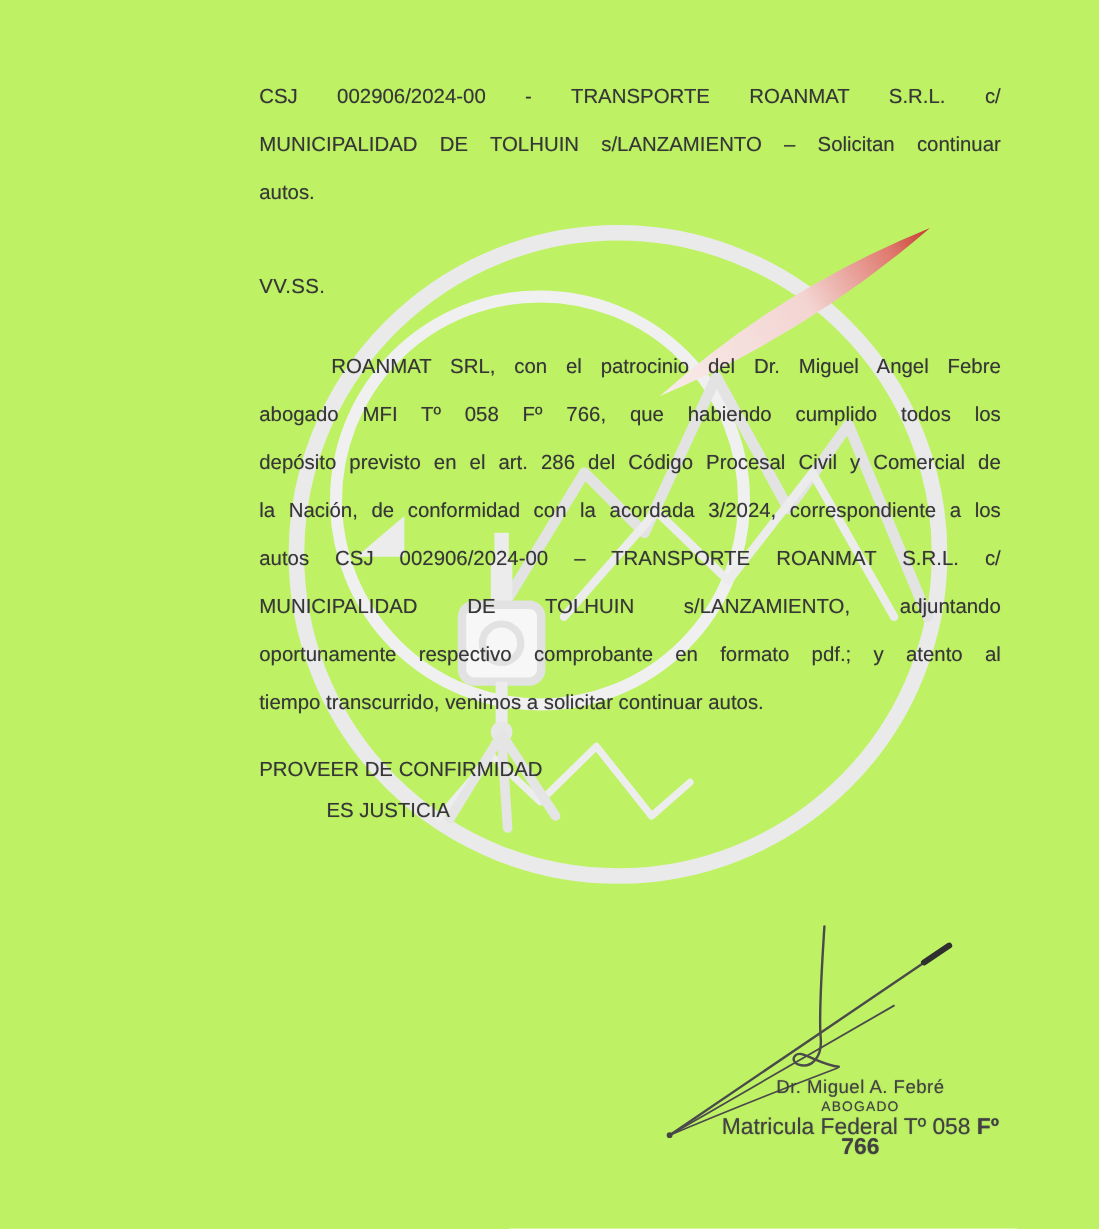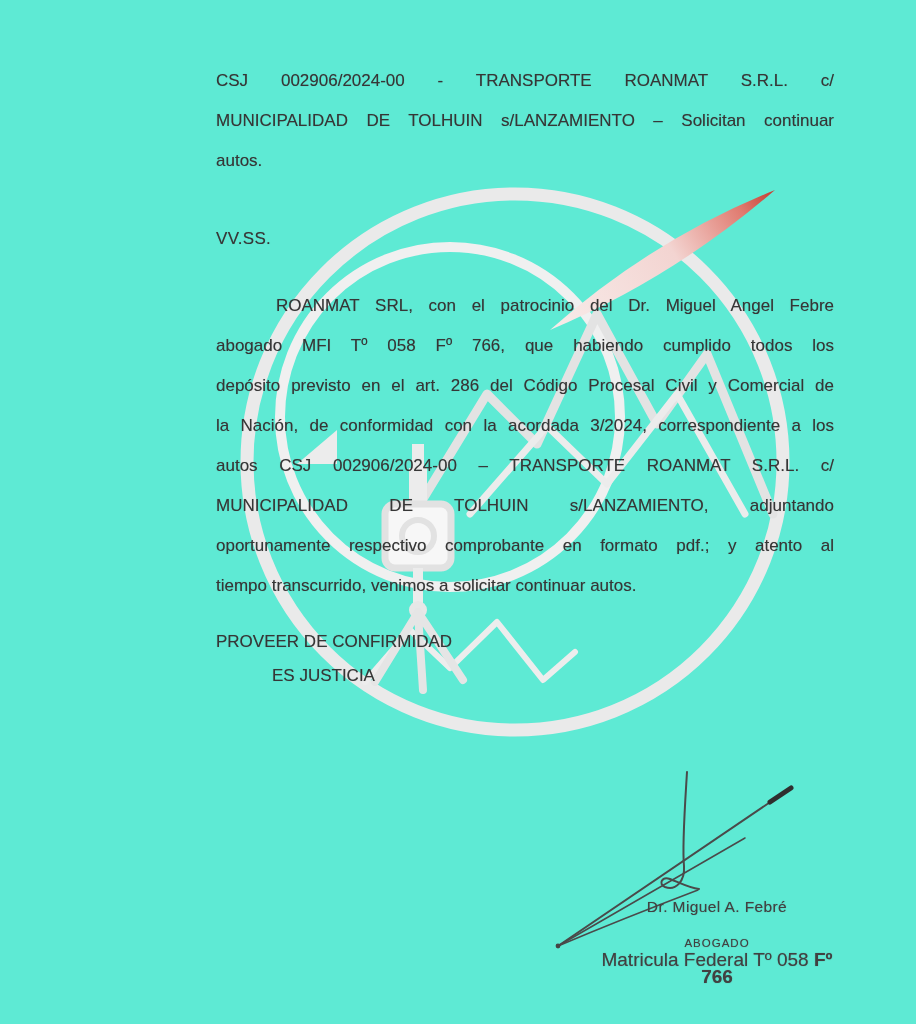--- a/index.html
+++ b/index.html
@@ -1,18 +1,18 @@
 <!DOCTYPE html>
 <html><head>
 <meta charset="utf-8">
 <style>
   html,body { margin:0; padding:0; background:#ffffff; }
   .page {
     position:relative; width:916px; height:1024px; margin:0 auto;
-    background:#5eead4; overflow:hidden;
+    background:#bef264; overflow:hidden;
     font-family:"Liberation Sans", sans-serif; color:#363636;
   }
   
   .watermark { position:absolute; left:225px; top:182px; width:590px; height:560px; z-index:0; }
   
   .textblock { position:absolute; left:216px; width:618px; font-size:17px; line-height:40px;
                z-index:2; text-shadow:0 0 0.7px rgba(60,60,60,.45); }
   .textblock .line { text-align:justify; text-align-last:justify; }
   .textblock .line.last { text-align-last:left; }
   .caption { top:61px; }
@@ -22,21 +22,21 @@
   .closing { top:625px; line-height:34px; }
   .closing .line2 { padding-left:56px; }
   
   .signature { position:absolute; left:540px; top:750px; width:270px; height:210px; z-index:3; }
   .stamp {
     position:absolute; left:592px; top:897px; width:250px; z-index:3;
     text-align:center; font-family:Liberation Sans, sans-serif; color:#414141;
     text-shadow:0 0 1px rgba(70,70,70,.55);
   }
   .stamp .name  { font-size:15.5px; line-height:19px; letter-spacing:.4px; }
-  .stamp .title { font-size:11.5px; line-height:15px; letter-spacing:1px;margin-top:20px; }
+  .stamp .title { font-size:11.5px; line-height:15px; letter-spacing:1px; }
   .stamp .matricula { font-size:19px; line-height:17px; }
   .stamp .matricula b { font-weight:bold; }
 </style>
 </head>
 <body>
 
 <div class="page">
 
   <svg class="watermark" viewBox="0 0 590 560" aria-hidden="true">
     <defs>

